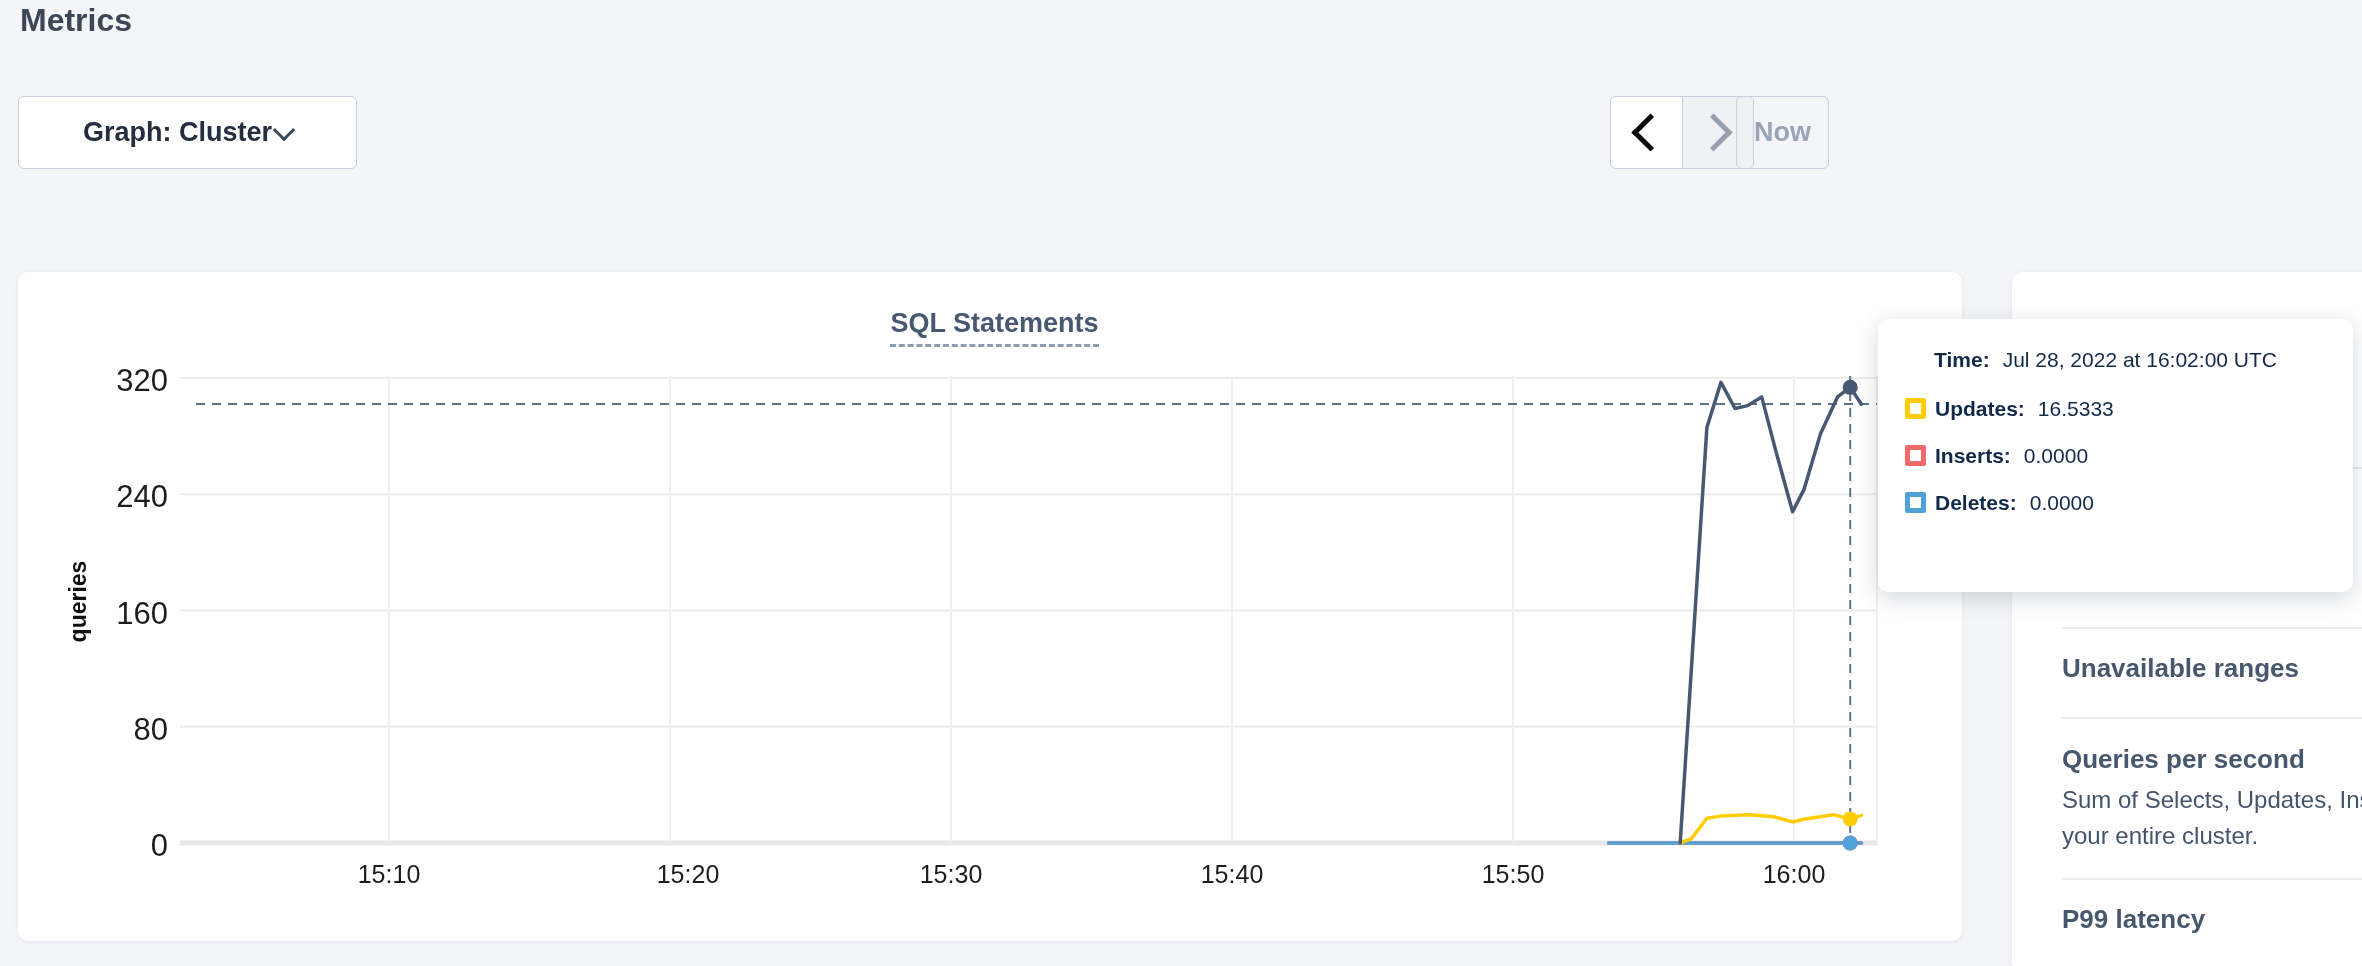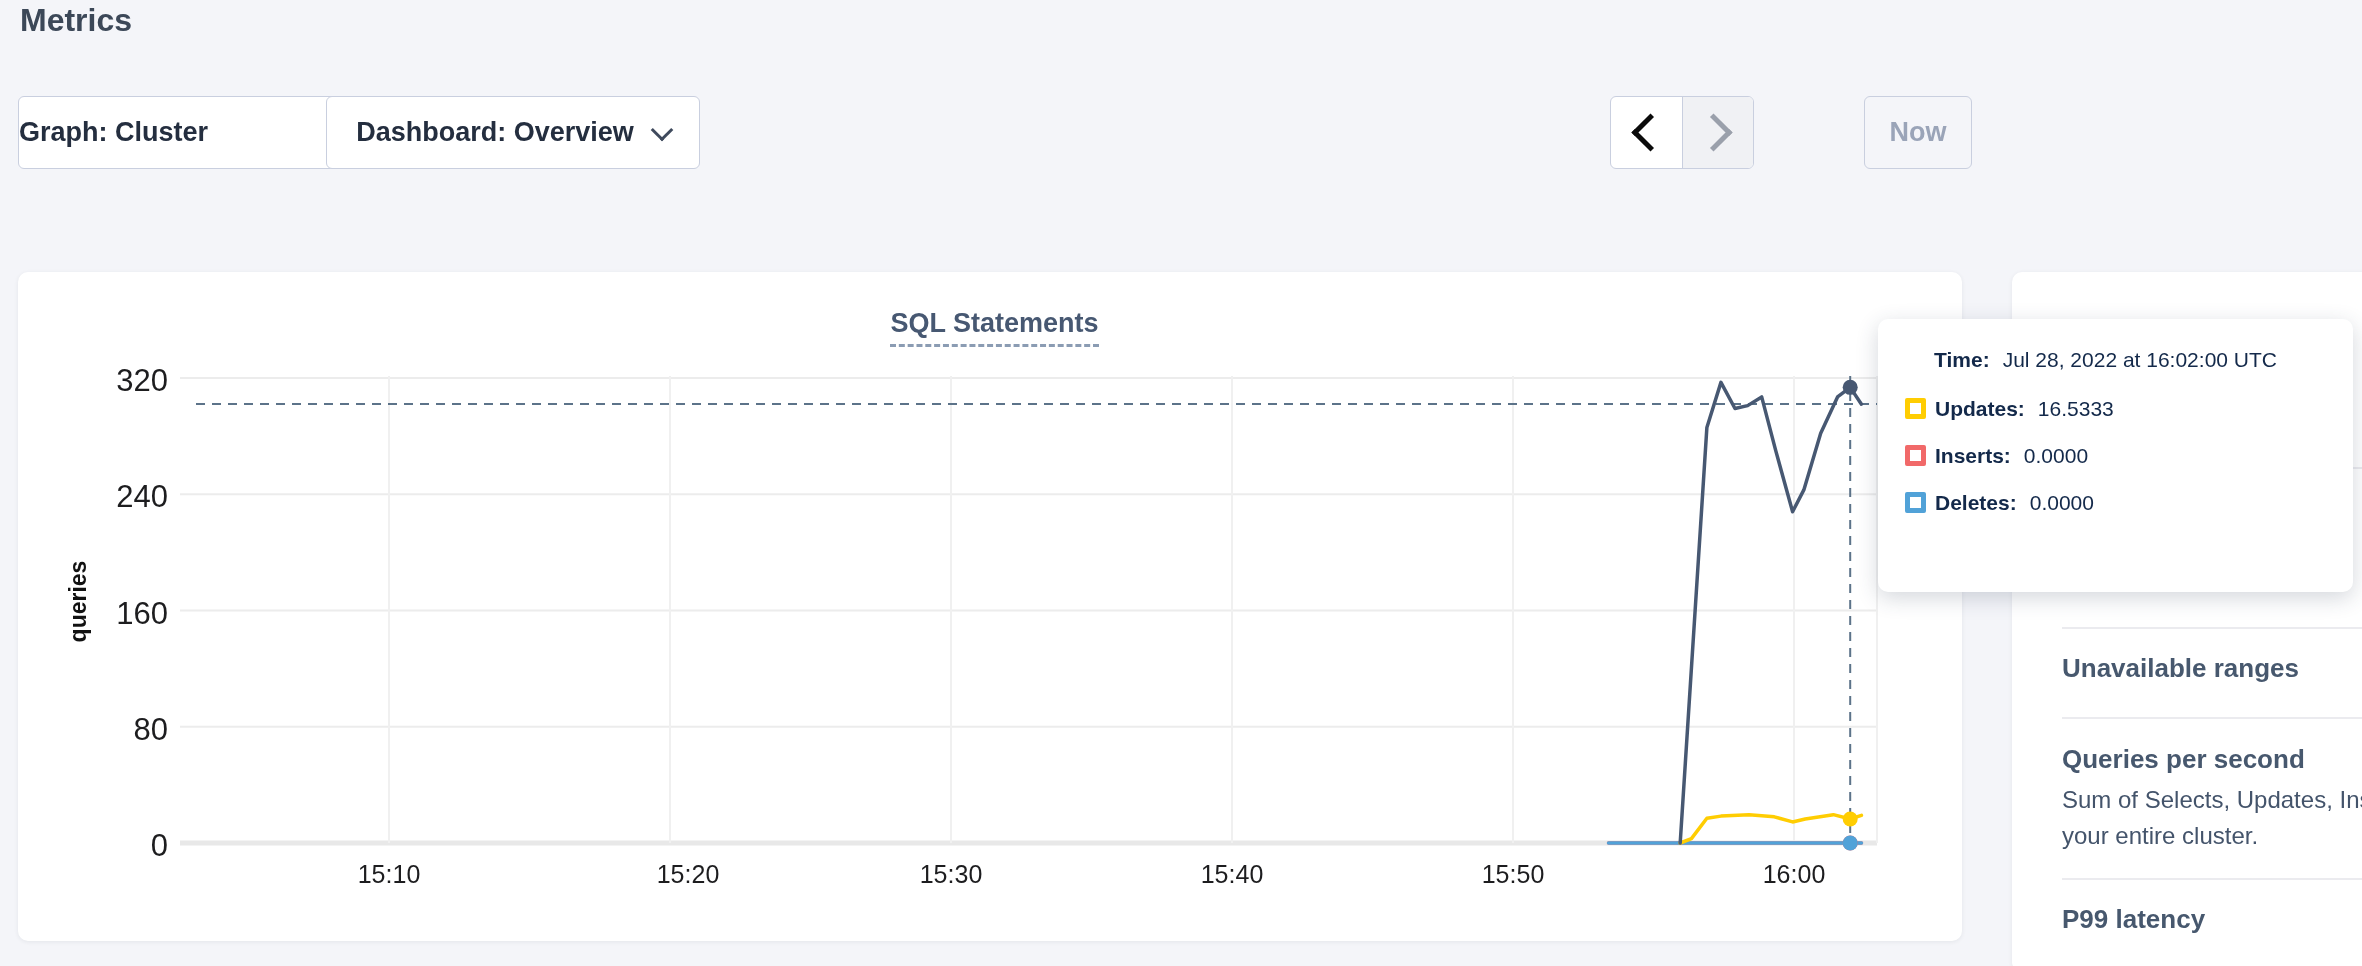--- a/index.html
+++ b/index.html
@@ -6,40 +6,40 @@
   #app{position:relative;width:2362px;height:966px;background:#f4f5f9;overflow:hidden;
        font-family:"Liberation Sans",sans-serif;color:#3c4858;}
 
   
   .page-title{position:absolute;left:20px;top:2px;font-size:32px;font-weight:600;color:#3c4858;margin:0;}
 
   
   .btn{position:absolute;top:96px;height:73px;box-sizing:border-box;background:#fff;
        border:1px solid #c9cfdf;border-radius:6px;display:flex;align-items:center;justify-content:center;
        font-size:27px;font-weight:bold;color:#242e3f;cursor:pointer;}
-  .btn-graph{left:18px;width:339px;gap:4px;justify-content:space-between;}
+  .btn-graph{left:18px;width:339px;gap:4px;}
   .btn-dashboard{left:326px;width:374px;gap:20px;}
   .timesel{position:absolute;left:731px;top:96px;width:842px;height:73px;box-sizing:border-box;background:#fff;
        border:1px solid #c9cfdf;border-radius:6px;display:flex;align-items:center;padding:0 30px;cursor:pointer;}
   .chip{background:#e4e8f0;border-radius:6px;font-size:24px;font-weight:bold;color:#3c4858;
        padding:9px 17px;line-height:1;}
   .tlabel{margin-left:26px;font-size:27px;font-weight:400;color:#343f52;}
   .tspacer{flex:1;}
   .chev{display:inline-block;width:13px;height:13px;border-right:3px solid #3f4a5d;border-bottom:3px solid #3f4a5d;}
   .chev.down{transform:rotate(45deg);margin-top:-6px;}
   .chev.slate{border-color:#475872;}
   .chev.big{width:22px;height:22px;border-width:5px;border-color:#0b0b0b;}
   .chev.left{transform:rotate(135deg);margin-left:8px;}
   .chev.right{transform:rotate(-45deg);margin-right:8px;}
   .chev.gray{border-color:#9aa0ab;}
   .pager{position:absolute;left:1610px;top:96px;width:144px;height:73px;box-sizing:border-box;
        border:1px solid #c9cfdf;border-radius:6px;display:flex;overflow:hidden;background:#fff;}
   .pcell{flex:1;display:flex;align-items:center;justify-content:center;cursor:pointer;}
   .pcell.next{background:#f0f1f4;border-left:1px solid #c9cfdf;}
-  .btn-now{left:1864px;width:108px;background:transparent;color:#9aa4b8;}
+  .btn-now{left:1736px;width:93px;background:transparent;color:#9aa4b8;}
 
   
   .card{position:absolute;background:#fff;border-radius:10px;box-shadow:0 1px 4px rgba(40,50,70,.08);padding-left:9px;}
   .chartcard{left:18px;top:272px;width:1935px;height:669px;z-index:1;}
   .ctitle-wrap{text-align:center;margin-top:36px;}
   .ctitle{display:inline-block;font-size:27px;font-weight:bold;color:#475872;
        border-bottom:3px dashed #8b9cb3;padding-bottom:5px;cursor:pointer;}
 
   #plot{position:absolute;left:0;top:0;width:2362px;height:966px;z-index:3;pointer-events:none;}
   #ticks{position:absolute;left:0;top:0;z-index:3;}
@@ -68,24 +68,20 @@
 
 <div id="app">
 
   <h1 class="page-title">Metrics</h1>
 
   <div class="btn btn-graph">
     <span>Graph: Cluster</span>
     <span class="chev down"></span>
   </div>
 
-  <div class="btn btn-dashboard">
-    <span>Dashboard: Overview</span>
-    <span class="chev down"></span>
-  </div>
 
 
   <div class="pager">
     <div class="pcell prev">
       <span class="chev big left"></span>
     </div>
     <div class="pcell next">
       <span class="chev big right gray"></span>
     </div>
   </div>

